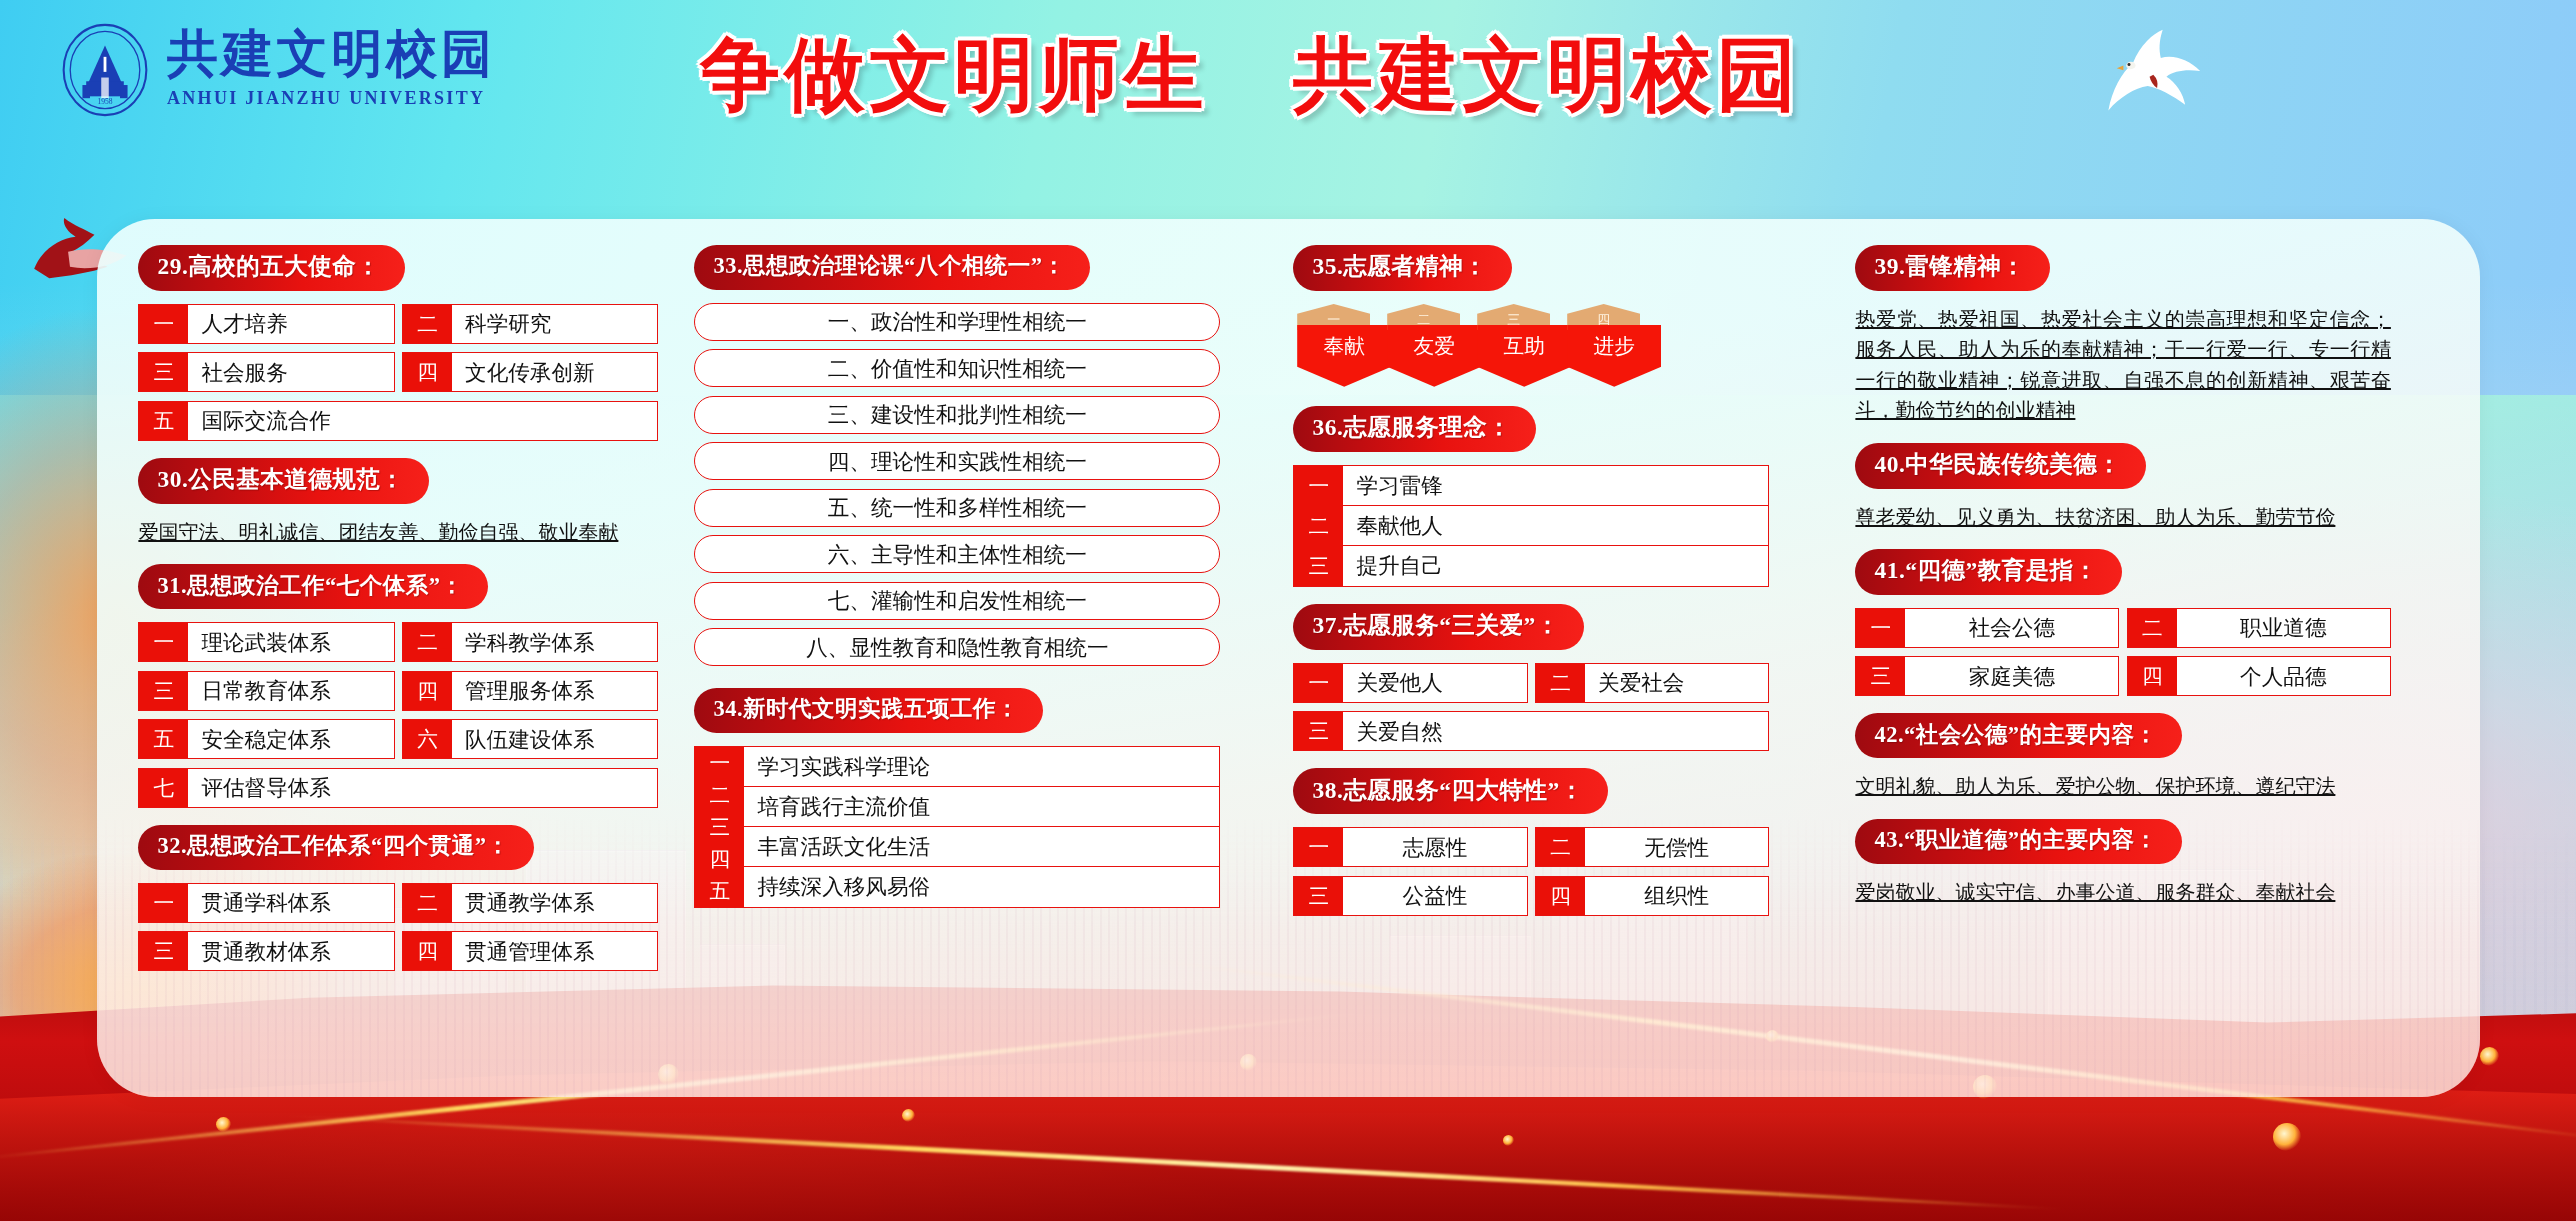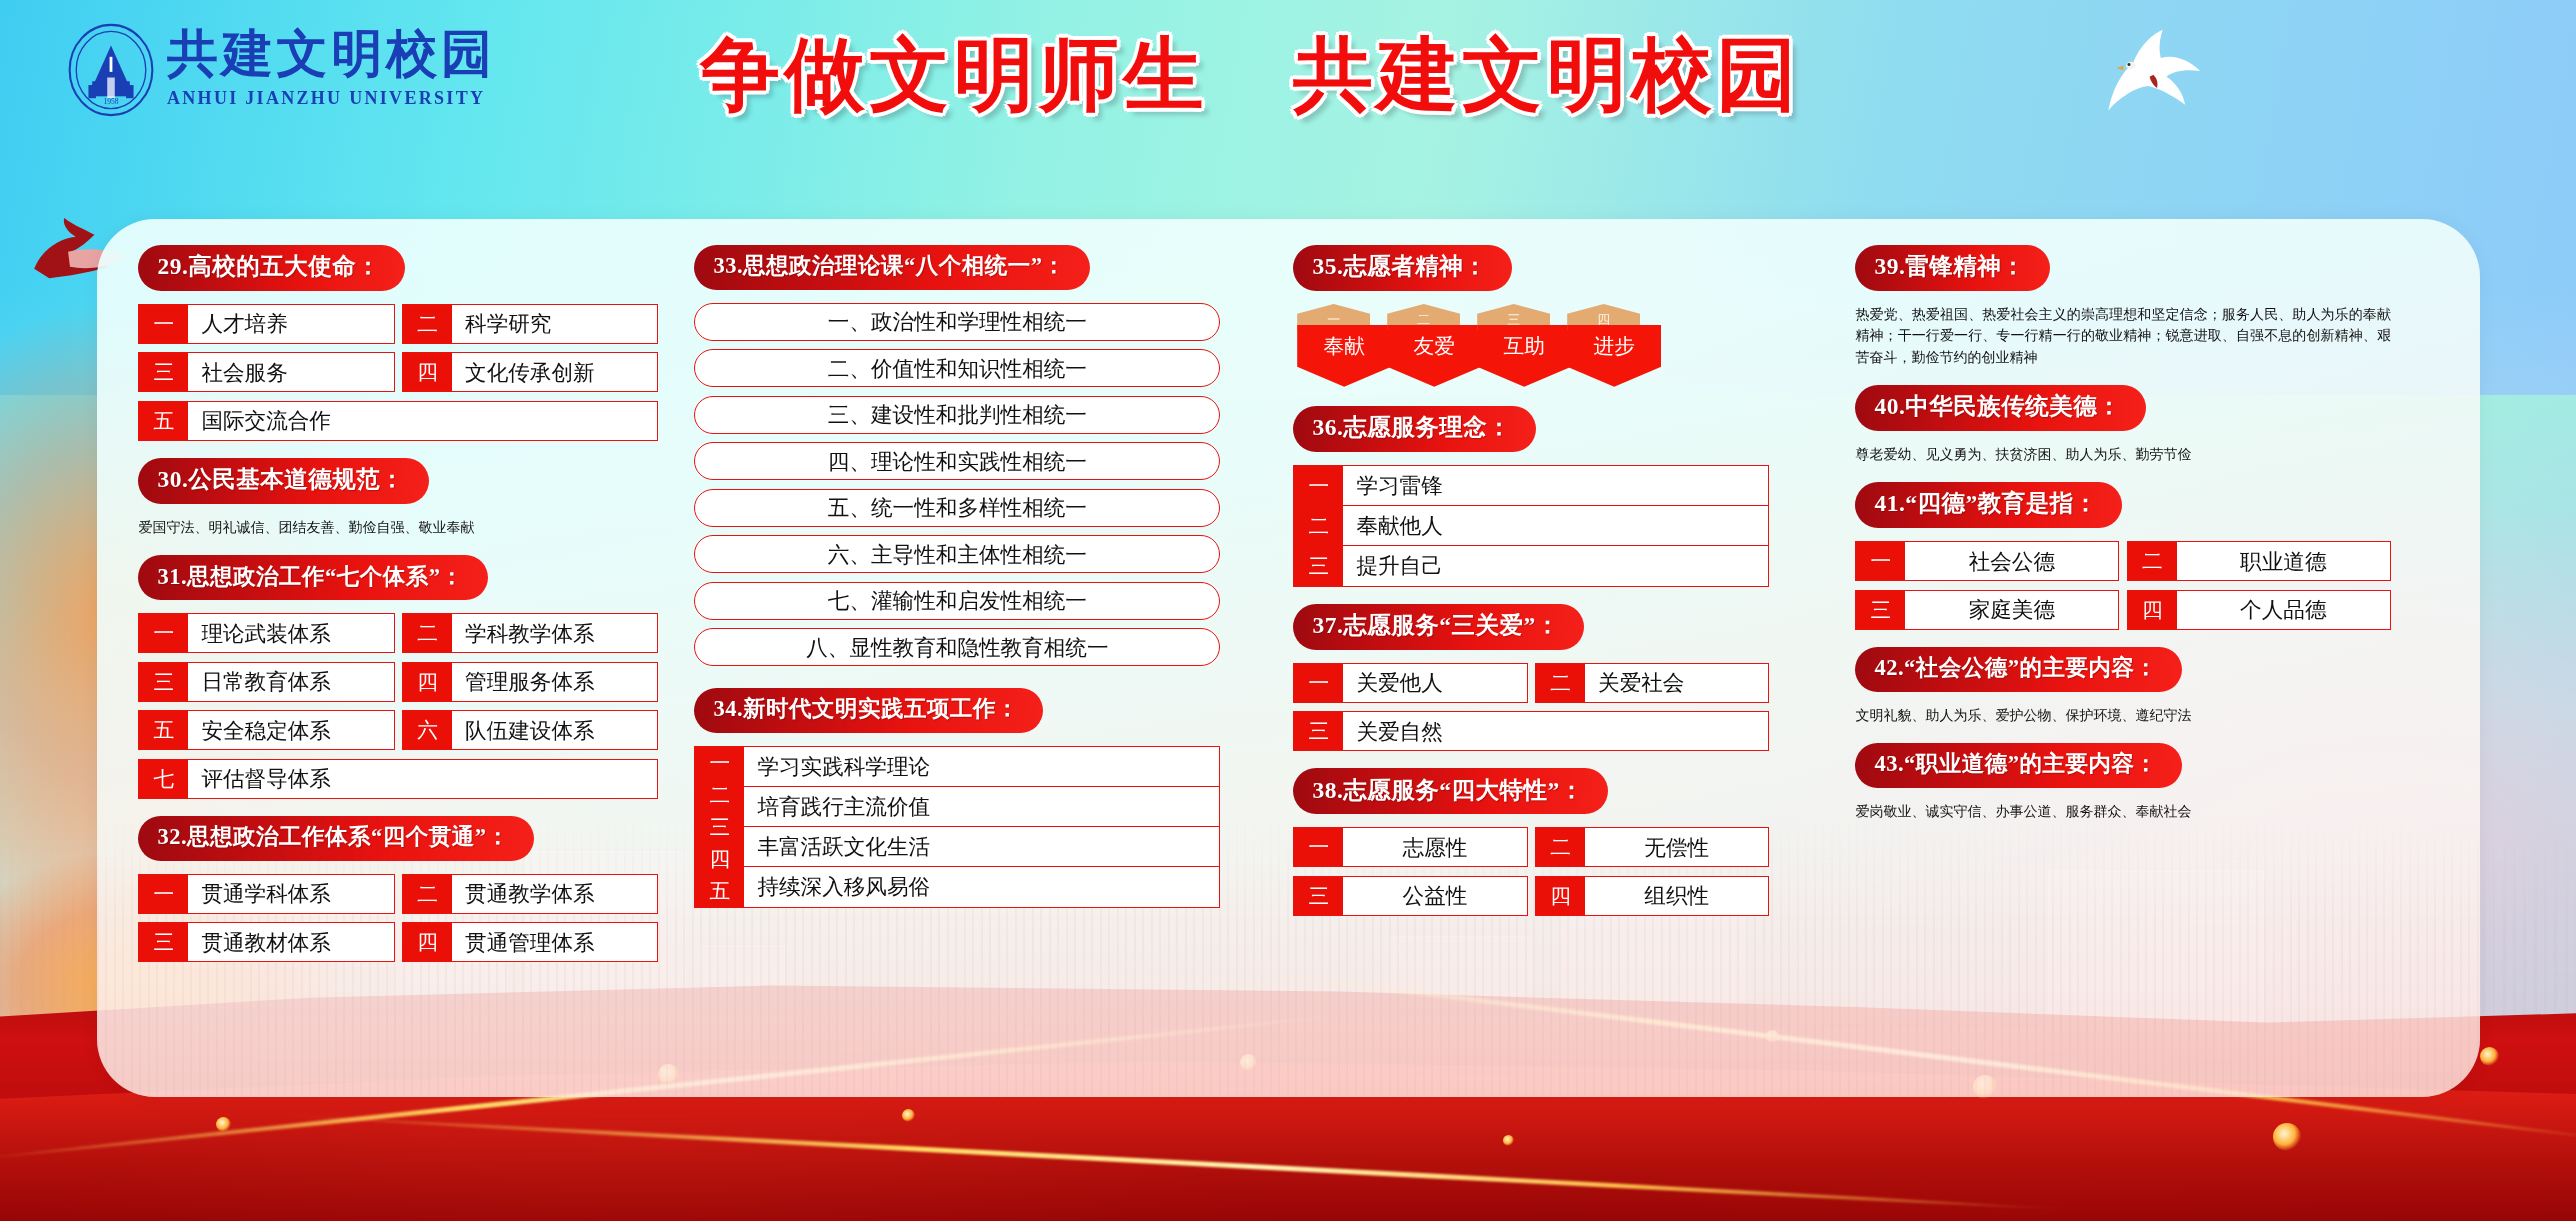--- a/index.html
+++ b/index.html
@@ -173,23 +173,24 @@
   
   .rrow {
     border: 1.9px solid #e8120f; border-radius: 22.5px; background: #fff;
     height: 38px; display: flex; align-items: center; justify-content: center;
     font-size: 21.6px; color: #111; margin-bottom: 8.5px;
     font-family: "DejaVu Sans", sans-serif;
   }
 
   
   .para {
-    font-size: 14px; line-height: 1.52; color: #111;
+    font-size: 20px; line-height: 1.52; color: #111;
     margin-bottom: 17px; text-align: justify;
     font-family: "DejaVu Sans", sans-serif;
+    text-decoration: underline;
   }
 
   
   .hexrow { display: flex; gap: 17px; margin-bottom: 19px; padding-left: 3.8px; }
   .hex { position: relative; width: 73px; height: 83px; }
   .hex .cap {
     position: absolute; left: 0; top: 0; width: 73px; height: 26px;
     background: #e3aa72;
     clip-path: polygon(50% 0, 100% 38%, 100% 100%, 0 100%, 0 38%);
     color: #fff3e0; font-size: 13px;
@@ -199,21 +200,21 @@
   .hex .body {
     position: absolute; left: 0; top: 20.7px; width: 94px; height: 62px;
     background: #f51508;
     clip-path: polygon(0 0, 100% 0, 100% 68%, 50% 100%, 0 68%);
     color: #fff; font-size: 20.7px; font-weight: 500;
     display: flex; align-items: flex-start; justify-content: center; padding-top: 7.5px;
     font-family: "DejaVu Sans", sans-serif;
   }
 
   
-  .logo { position: absolute; left: 64px; top: 22.5px; width: 94px; height: 94px; }
+  .logo { position: absolute; left: 58px; top: 22.5px; width: 94px; height: 94px; }
   .uni-name {
     position: absolute; left: 167px; top: 28px;
     color: #1a3fb5; font-weight: bold;
   }
   .uni-cn { font-size: 51px; letter-spacing: 3.8px; line-height: 1;
             font-family: "DejaVu Serif", serif; }
   .uni-en { font-size: 18px; letter-spacing: 2.3px; margin-top: 9.4px;
             font-family: "Liberation Serif", serif; }
 
   .maintitle {

